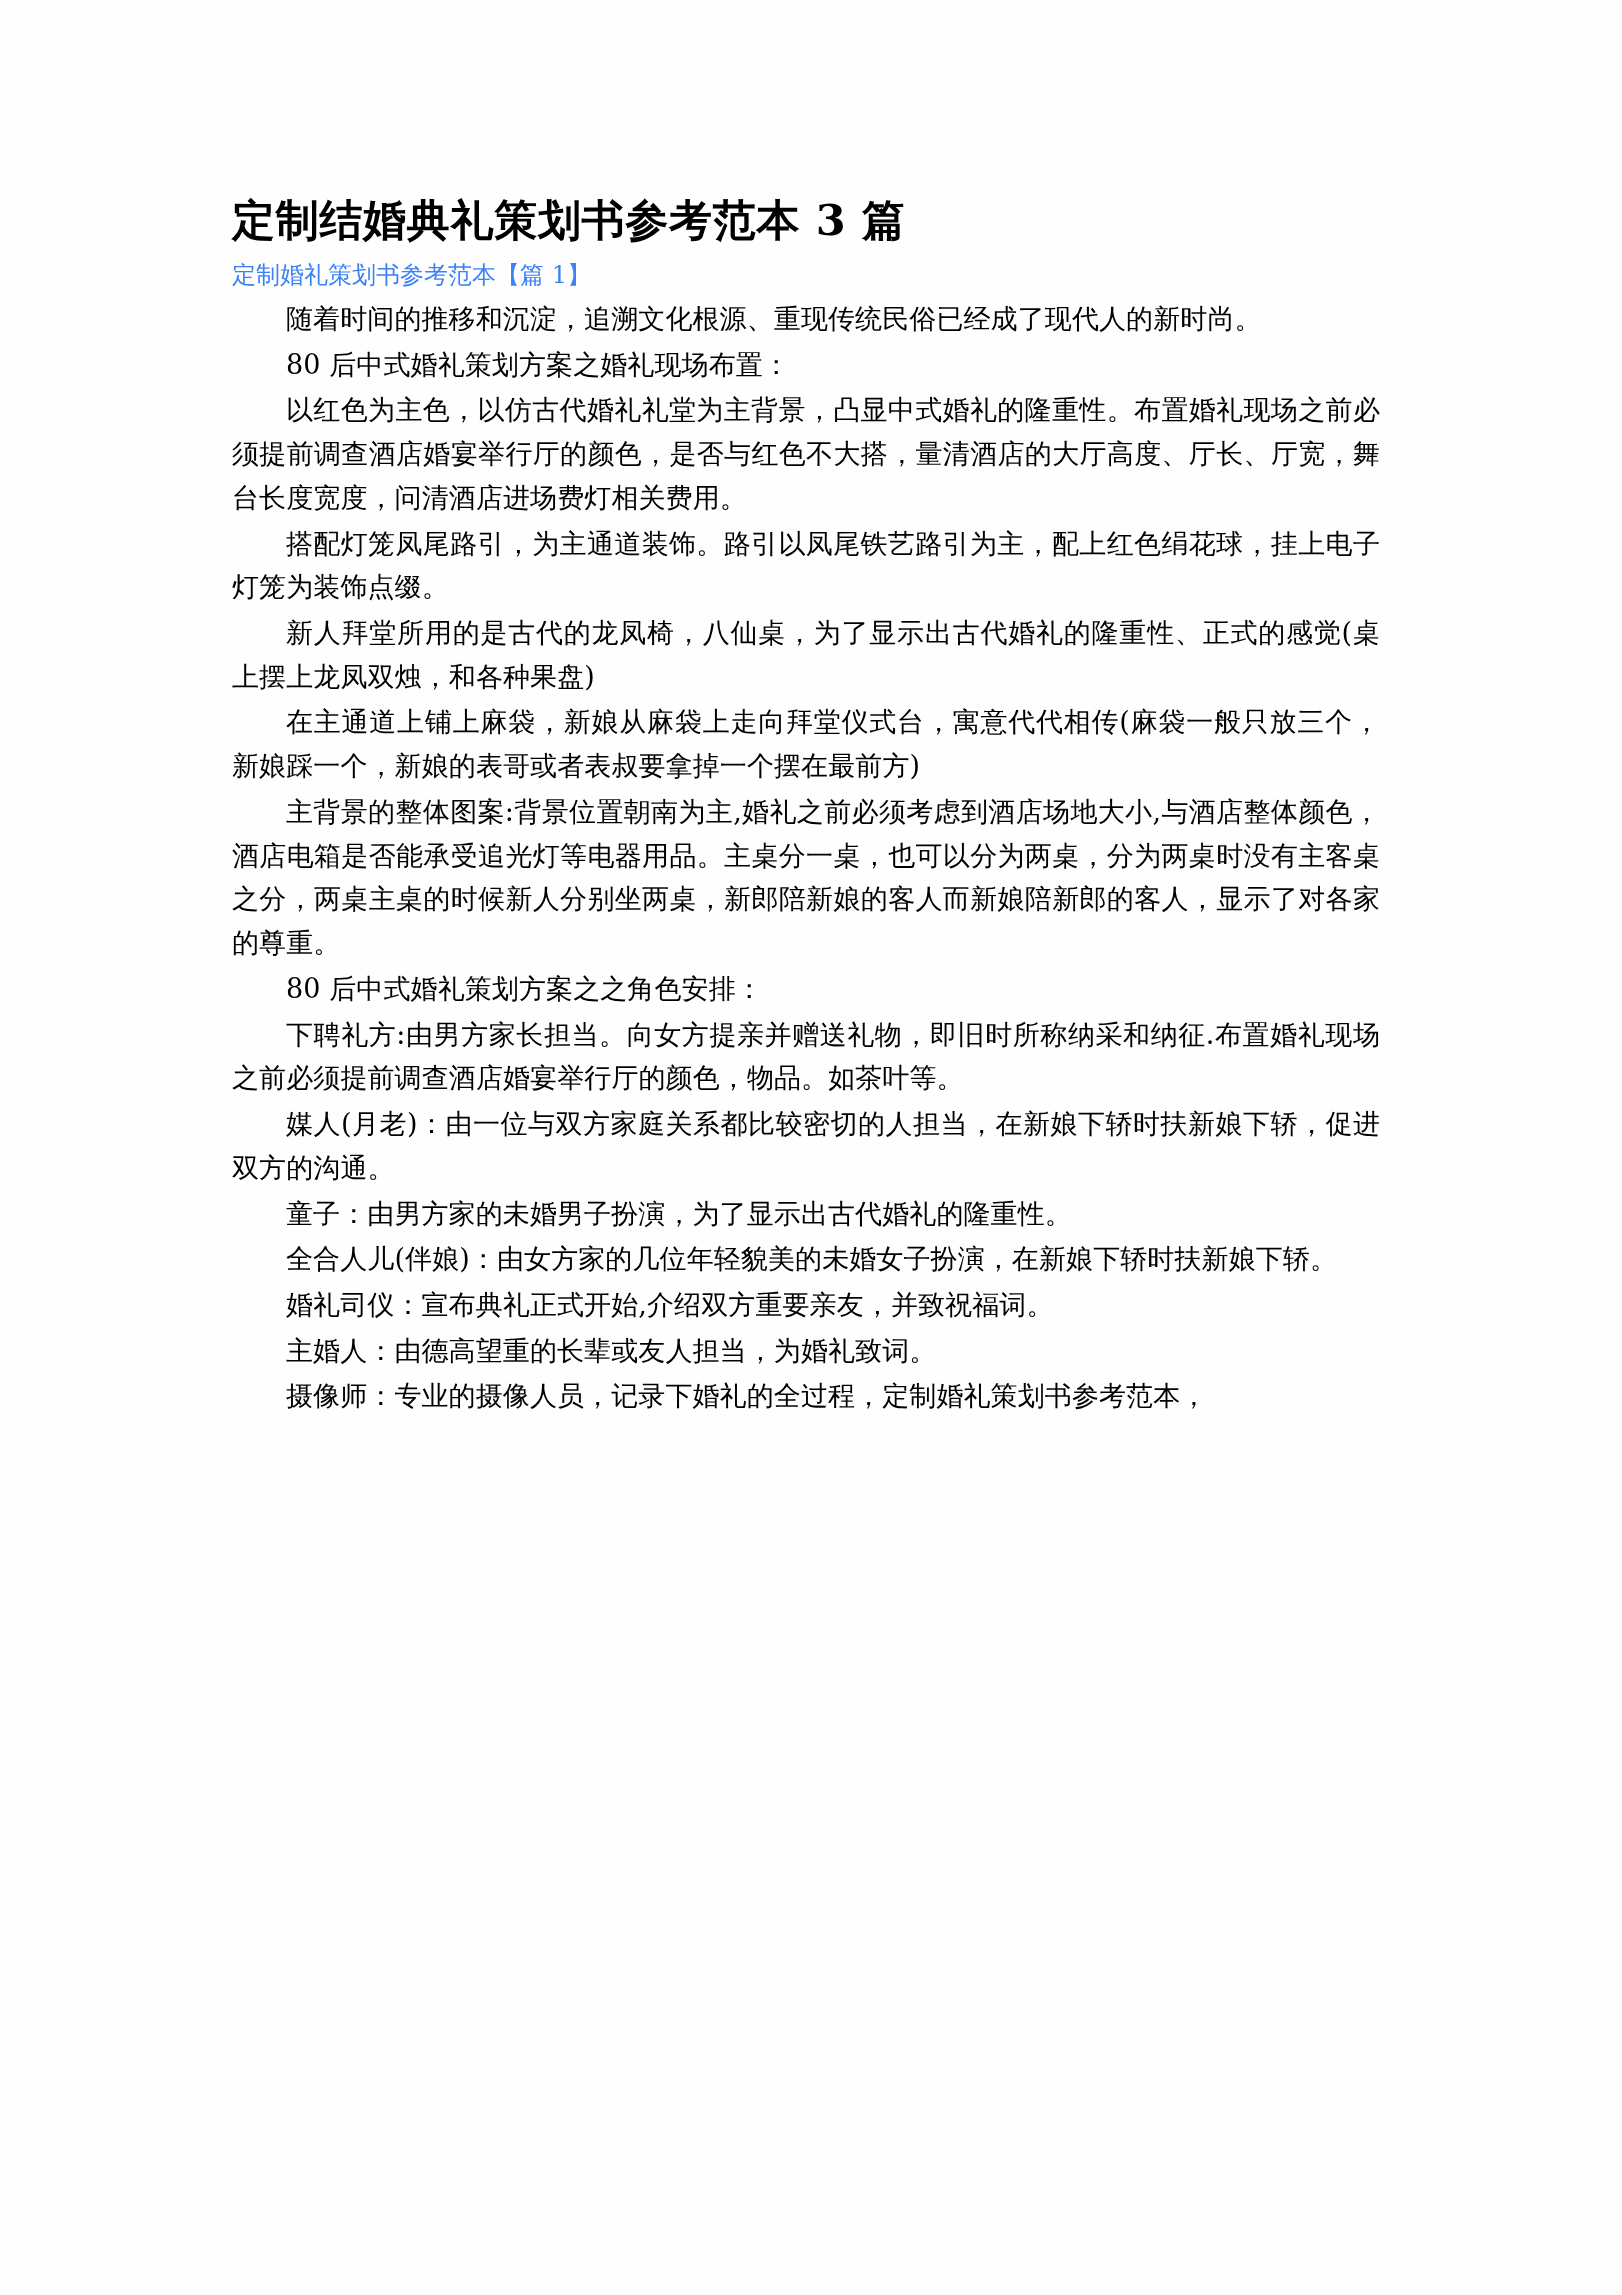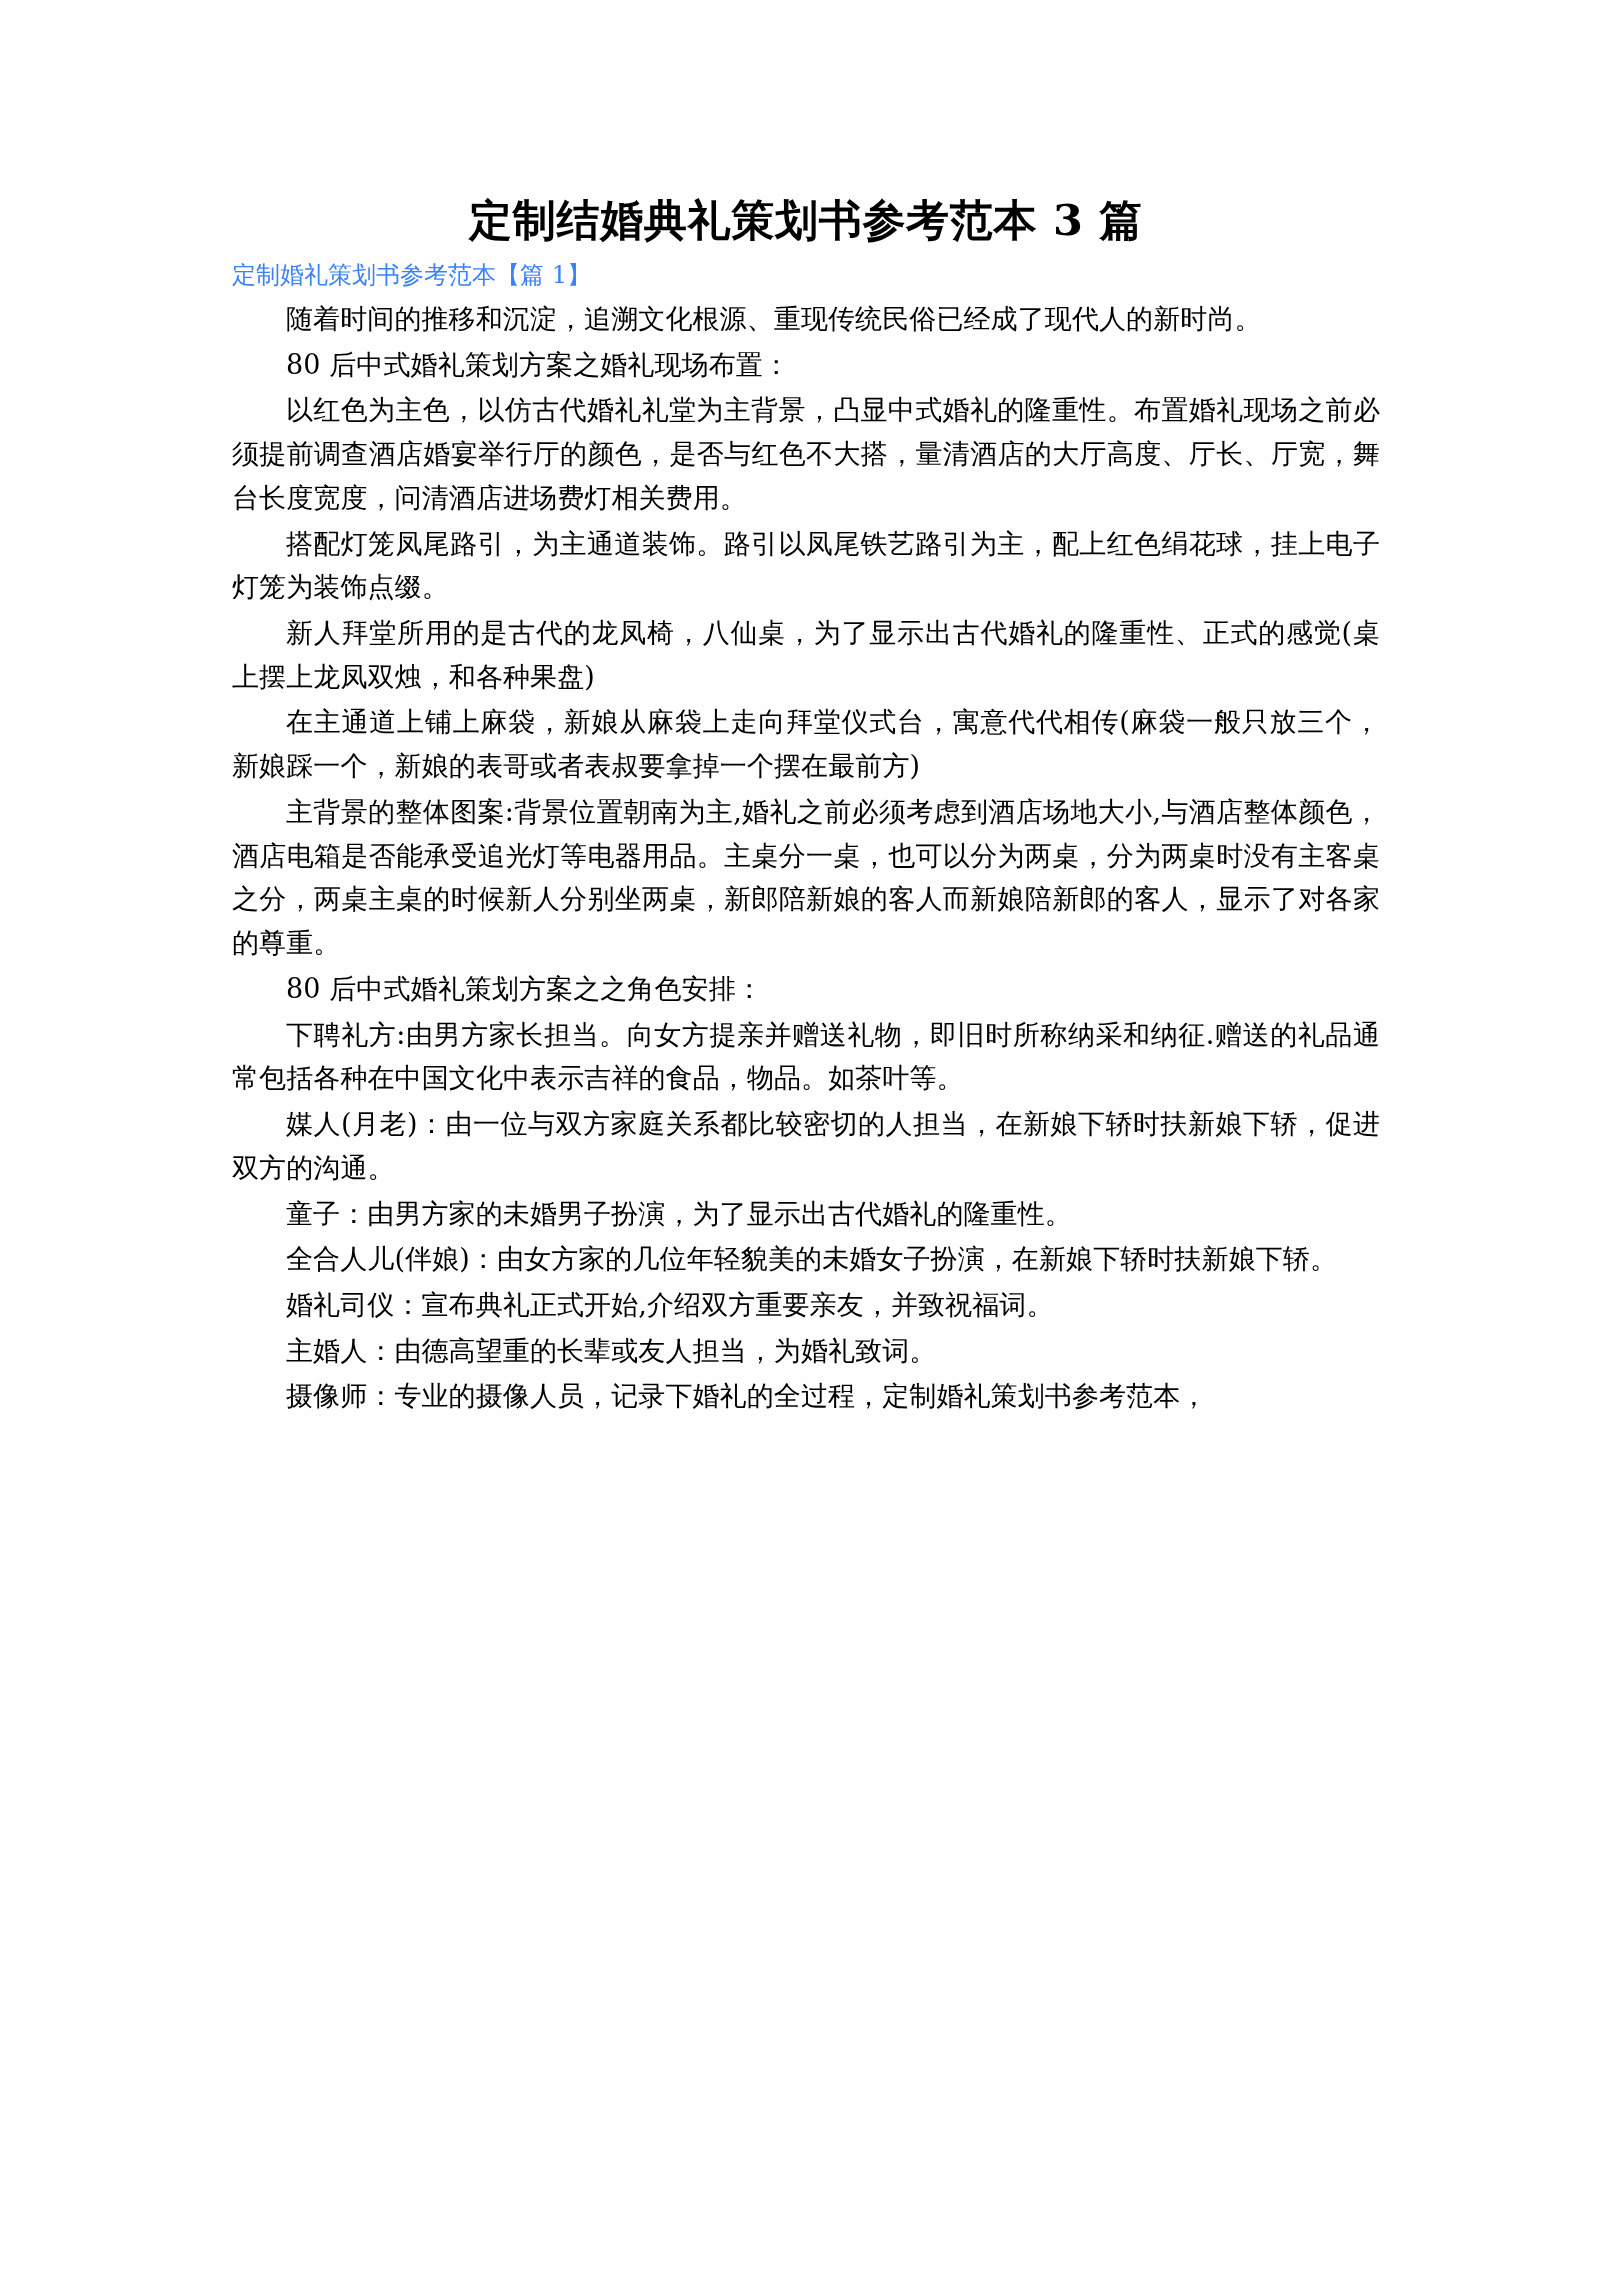--- a/index.html
+++ b/index.html
@@ -21,21 +21,20 @@
     position: absolute;
     left: 232px;
     top: 194px;
     width: 1148px;
   }
   .doc-title {
     font-family: "DejaVu Serif", "Liberation Serif", serif;
     font-weight: 700;
     font-size: 43px;
     line-height: 1.25;
-    text-align: center;
     color: #000000;
     margin: 0 0 9.2px 0;
     letter-spacing: 0.7px;
   }
   .subheading {
     font-family: "DejaVu Serif", "Liberation Serif", serif;
     font-weight: 400;
     font-size: 24px;
     line-height: 1.5;
     color: #3b82f6;
@@ -71,21 +70,21 @@
     <div class="subheading">定制婚礼策划书参考范本【篇 1】</div>
 
     <p class="body-para">随着时间的推移和沉淀，追溯文化根源、重现传统民俗已经成了现代人的新时尚。</p>
     <p class="body-para">80 后中式婚礼策划方案之婚礼现场布置：</p>
     <p class="body-para">以红色为主色，以仿古代婚礼礼堂为主背景，凸显中式婚礼的隆重性。布置婚礼现场之前必须提前调查酒店婚宴举行厅的颜色，是否与红色不大搭，量清酒店的大厅高度、厅长、厅宽，舞台长度宽度，问清酒店进场费灯相关费用。</p>
     <p class="body-para">搭配灯笼凤尾路引，为主通道装饰。路引以凤尾铁艺路引为主，配上红色绢花球，挂上电子灯笼为装饰点缀。</p>
     <p class="body-para">新人拜堂所用的是古代的龙凤椅，八仙桌，为了显示出古代婚礼的隆重性、正式的感觉(桌上摆上龙凤双烛，和各种果盘)</p>
     <p class="body-para">在主通道上铺上麻袋，新娘从麻袋上走向拜堂仪式台，寓意代代相传(麻袋一般只放三个，新娘踩一个，新娘的表哥或者表叔要拿掉一个摆在最前方)</p>
     <p class="body-para">主背景的整体图案:背景位置朝南为主,婚礼之前必须考虑到酒店场地大小,与酒店整体颜色，酒店电箱是否能承受追光灯等电器用品。主桌分一桌，也可以分为两桌，分为两桌时没有主客桌之分，两桌主桌的时候新人分别坐两桌，新郎陪新娘的客人而新娘陪新郎的客人，显示了对各家的尊重。</p>
     <p class="body-para">80 后中式婚礼策划方案之之角色安排：</p>
-    <p class="body-para">下聘礼方:由男方家长担当。向女方提亲并赠送礼物，即旧时所称纳采和纳征.赠送的礼品通常包括各种在中国文化中表示吉祥的食品，物品。如茶叶等。</p>
+    <p class="body-para">下聘礼方:由男方家长担当。向女方提亲并赠送礼物，即旧时所称纳采和纳征.布置婚礼现场之前必须提前调查酒店婚宴举行厅的颜色，物品。如茶叶等。</p>
     <p class="body-para">媒人(月老)：由一位与双方家庭关系都比较密切的人担当，在新娘下轿时扶新娘下轿，促进双方的沟通。</p>
     <p class="body-para">童子：由男方家的未婚男子扮演，为了显示出古代婚礼的隆重性。</p>
     <p class="body-para">全合人儿(伴娘)：由女方家的几位年轻貌美的未婚女子扮演，在新娘下轿时扶新娘下轿。</p>
     <p class="body-para">婚礼司仪：宣布典礼正式开始,介绍双方重要亲友，并致祝福词。</p>
     <p class="body-para">主婚人：由德高望重的长辈或友人担当，为婚礼致词。</p>
     <p class="body-para">摄像师：专业的摄像人员，记录下婚礼的全过程，定制婚礼策划书参考范本，</p>
 
   </div>
 </div>
 

